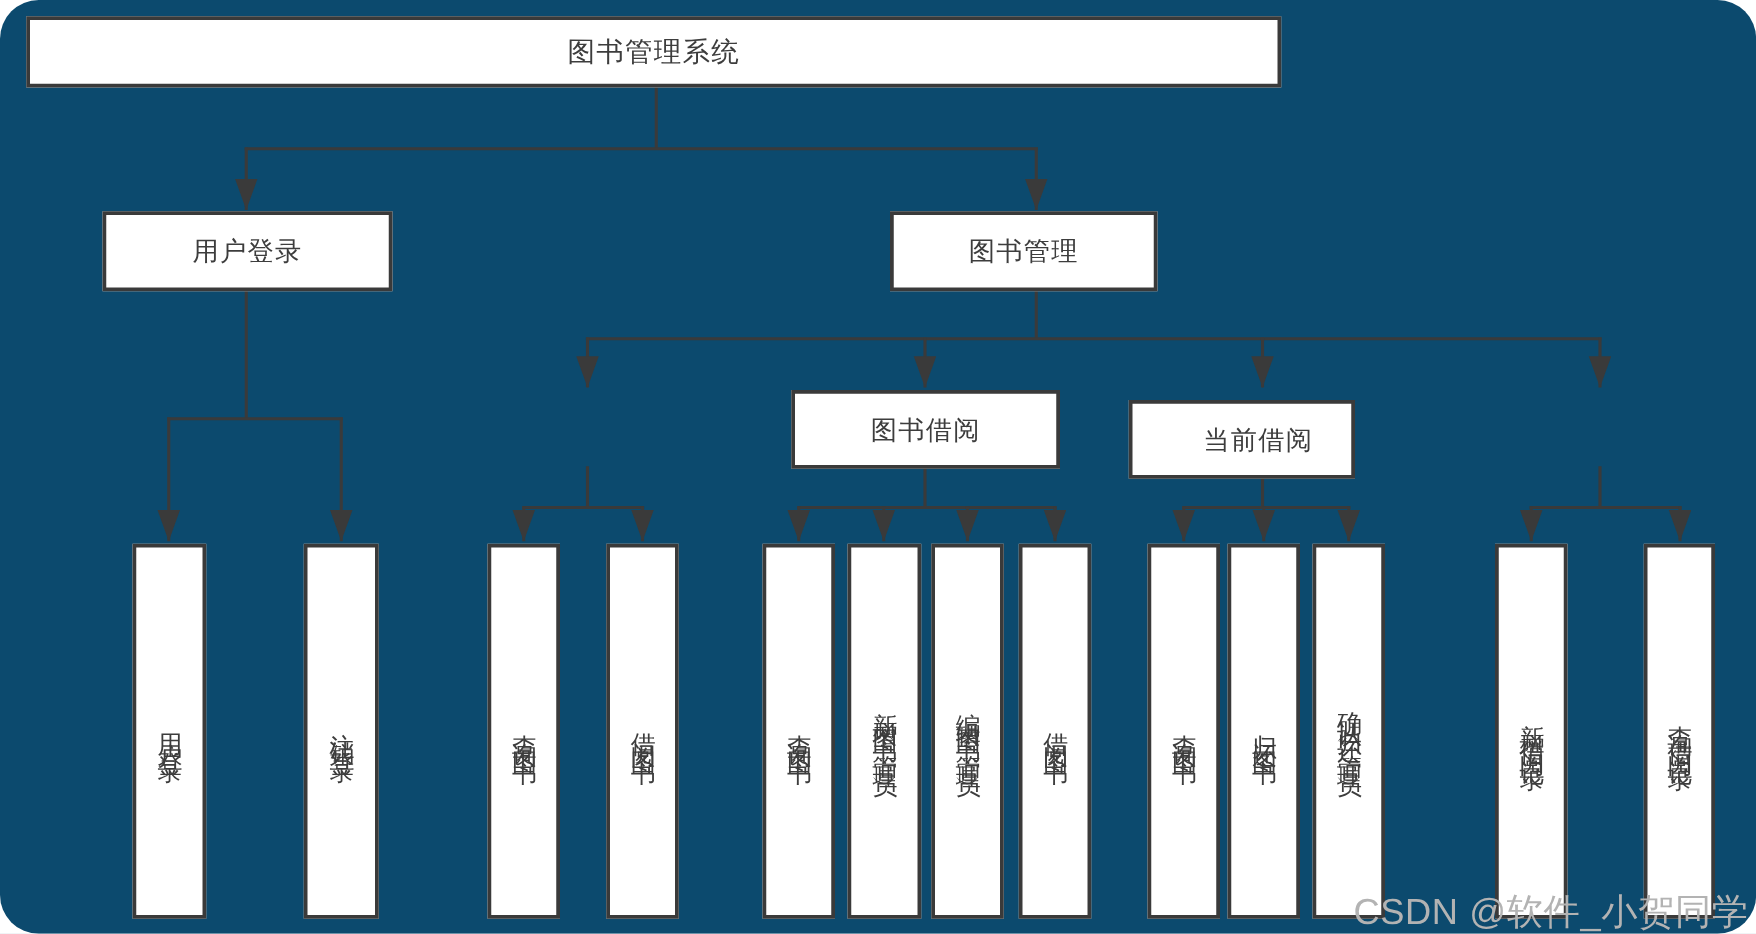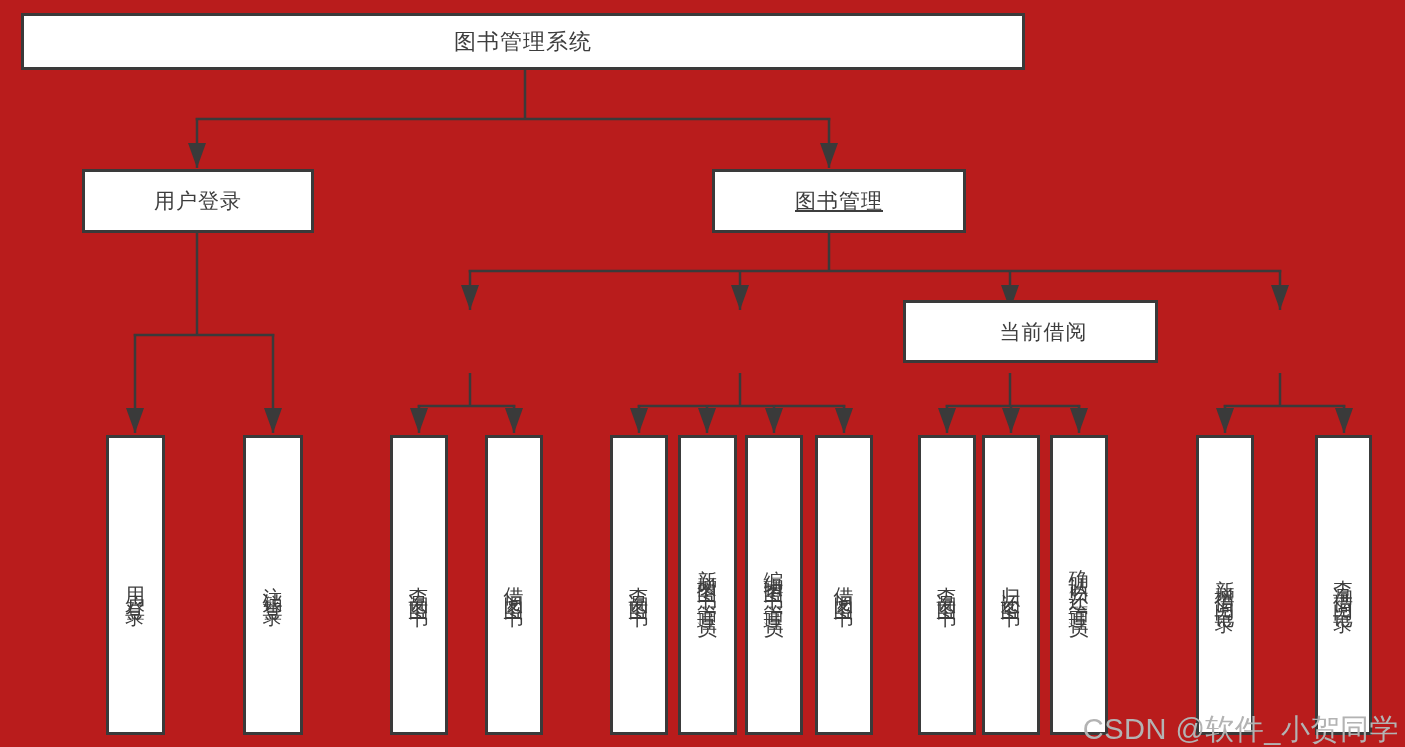--- a/index.html
+++ b/index.html
@@ -1,18 +1,18 @@
 <!DOCTYPE html>
 <html><head>
 <meta charset="utf-8">
 <style>
   html,body { margin:0; padding:0; background:#ffffff; }
   .stage {
-    position:relative; width:1405px; height:747px; background:#b91c1c;
-    font-family:"Liberation Sans","DejaVu Sans",sans-serif; color:#3d3d3d; overflow:hidden;
+    position:relative; width:1405px; height:747px; background:#0c4a6e;
+    font-family:"Liberation Sans","DejaVu Sans",sans-serif; color:#3d3d3d; overflow:hidden;border-radius:31px;
   }
   .wires { position:absolute; left:0; top:0; z-index:1; }
   .node {
     position:absolute; box-sizing:border-box; border:3px solid #3a3a3a;
     background:#ffffff; display:flex; align-items:center; justify-content:center;
     z-index:2; color:#3d3d3d;
   }
   .h-node { font-size:21px; letter-spacing:1px; }
   .root-node { font-size:22px; }
   .v-node {
@@ -79,25 +79,28 @@
     </g>
   </svg>
 
   <div class="node h-node root-node" style="left:21px; top:13px; width:1004px; height:57px;">
     <span>图书管理系统</span>
   </div>
 
   <div class="node h-node" style="left:82px; top:169px; width:232px; height:64px;">
     <span>用户登录</span>
   </div>
-  <div class="node h-node" style="left:712px; top:169px; width:254px; height:64px;text-decoration:underline;">
+  <div class="node h-node" style="left:712px; top:169px; width:214px; height:64px;">
     <span>图书管理</span>
   </div>
 
-  <div class="node h-node" style="left:903px; top:300px; width:255px; height:63px;padding-left:26px;">
+  <div class="node h-node" style="left:633px; top:312px; width:215px; height:63px;">
+    <span>图书借阅</span>
+  </div>
+  <div class="node h-node" style="left:903px; top:320px; width:181px; height:63px;padding-left:26px;">
     <span>当前借阅</span>
   </div>
 
   <div class="node v-node" style="left:106px; top:435px; width:59px; height:300px;">
     <span>用户登录</span>
   </div>
   <div class="node v-node" style="left:243px; top:435px; width:60px; height:300px;">
     <span>注销登录</span>
   </div>
 

